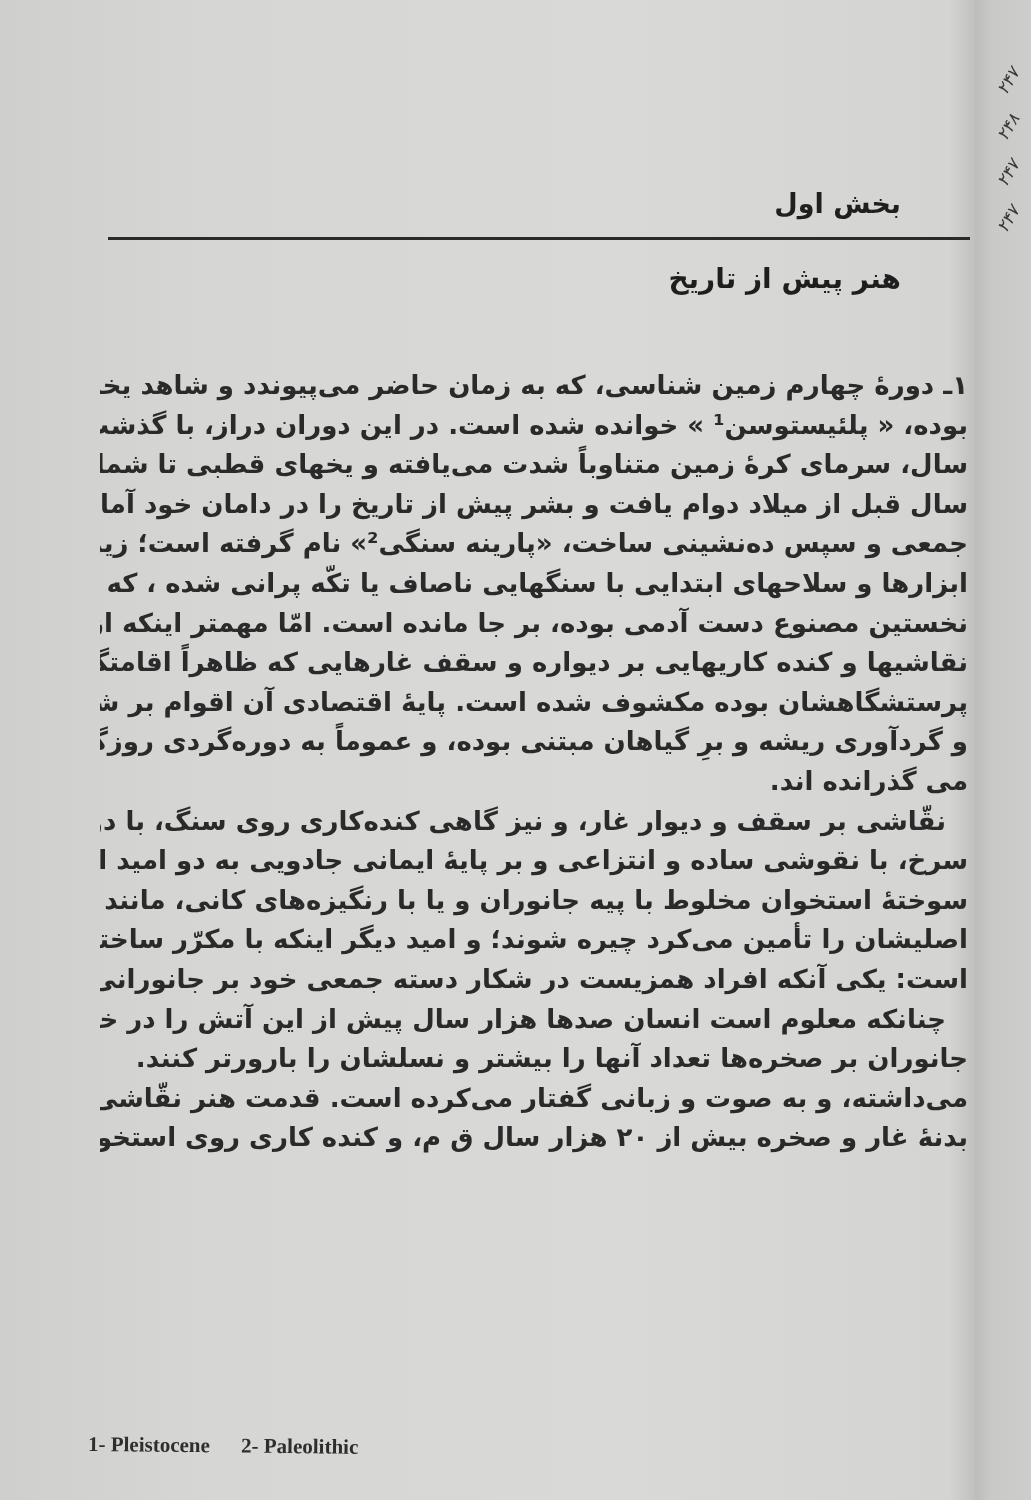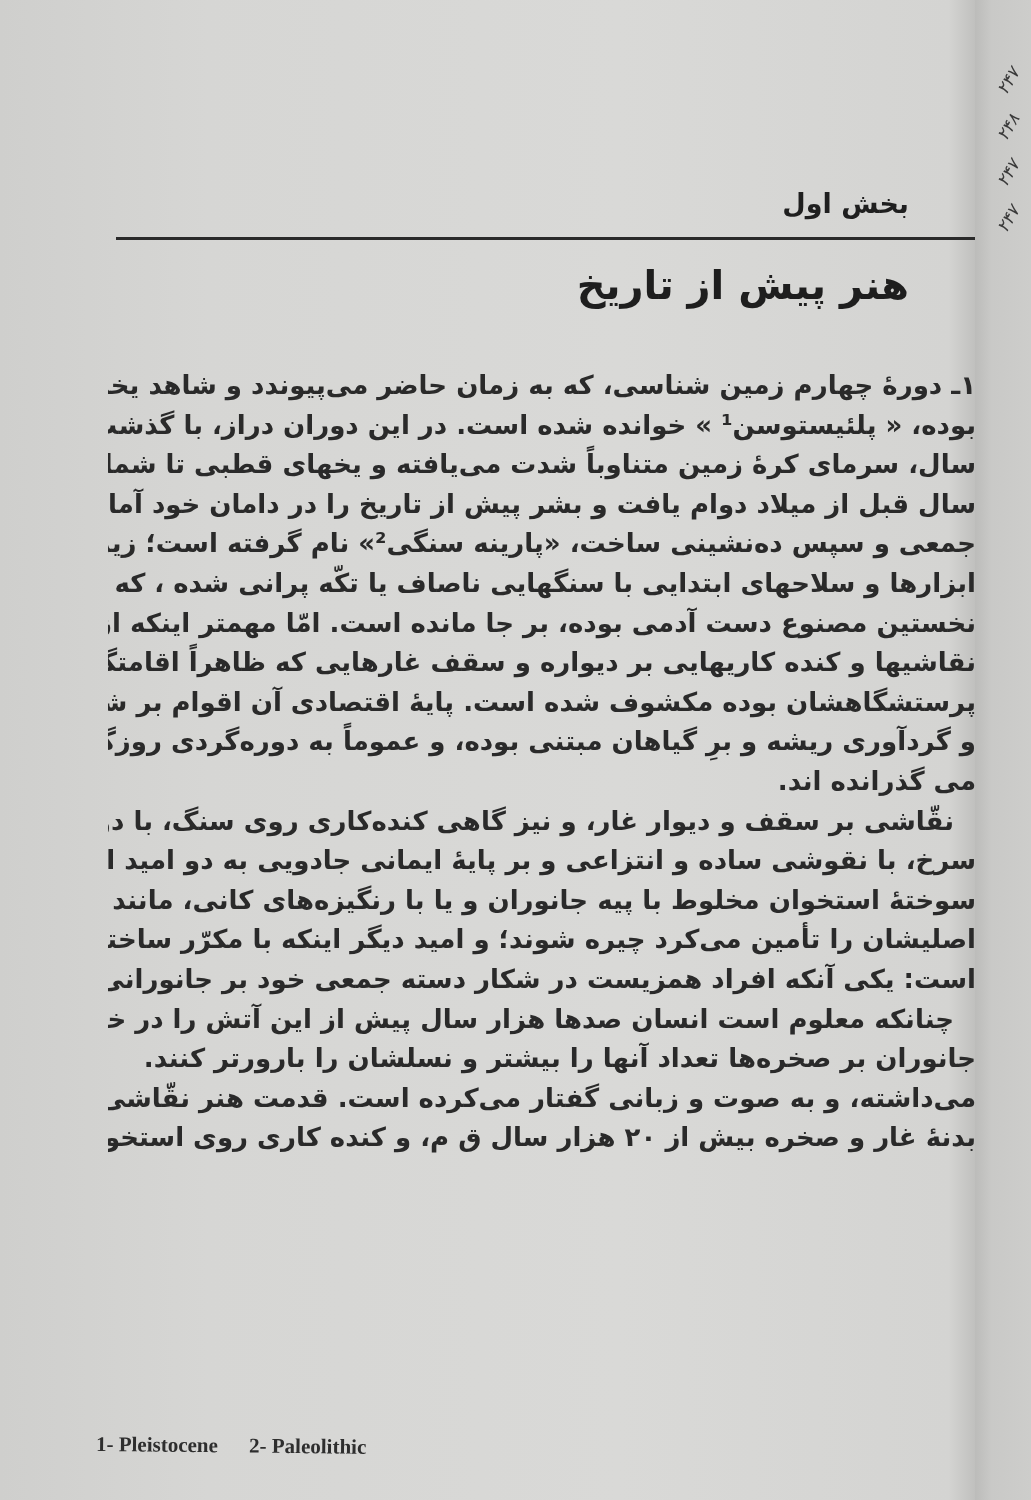--- a/index.html
+++ b/index.html
@@ -10,21 +10,21 @@
       width: 1031px;
       height: 1500px;
       overflow: hidden;
       background: linear-gradient(90deg, #cfcfcd 0%, #d6d6d4 20%, #d9d9d7 60%, #d4d4d2 92%, #bdbdbb 95%, #cacac8 100%);
       font-family: "DejaVu Sans", sans-serif;
       color: #262626;
       position: relative;
     }
     .page {
       position: absolute;
-      left: 8px;
+      left: 0;
       top: 0;
       width: 975px;
       height: 1500px;
       text-decoration: underline;
     }
     .margin-strip {
       position: absolute;
       left: 975px;
       top: 0;
       width: 56px;
@@ -62,21 +62,21 @@
       left: 108px;
       top: 237px;
       width: 862px;
       height: 3px;
       background: #2a2a2a;
     }
     .chapter-title {
       position: absolute;
       right: 74px;
       top: 262px;
-      font-size: 40px;
+      font-size: 28px;
       font-weight: bold;
       direction: rtl;
       color: #1e1e1e;
     }
     .body-text {
       position: absolute;
       left: 100px;
       top: 366px;
       width: 868px;
       direction: rtl;

